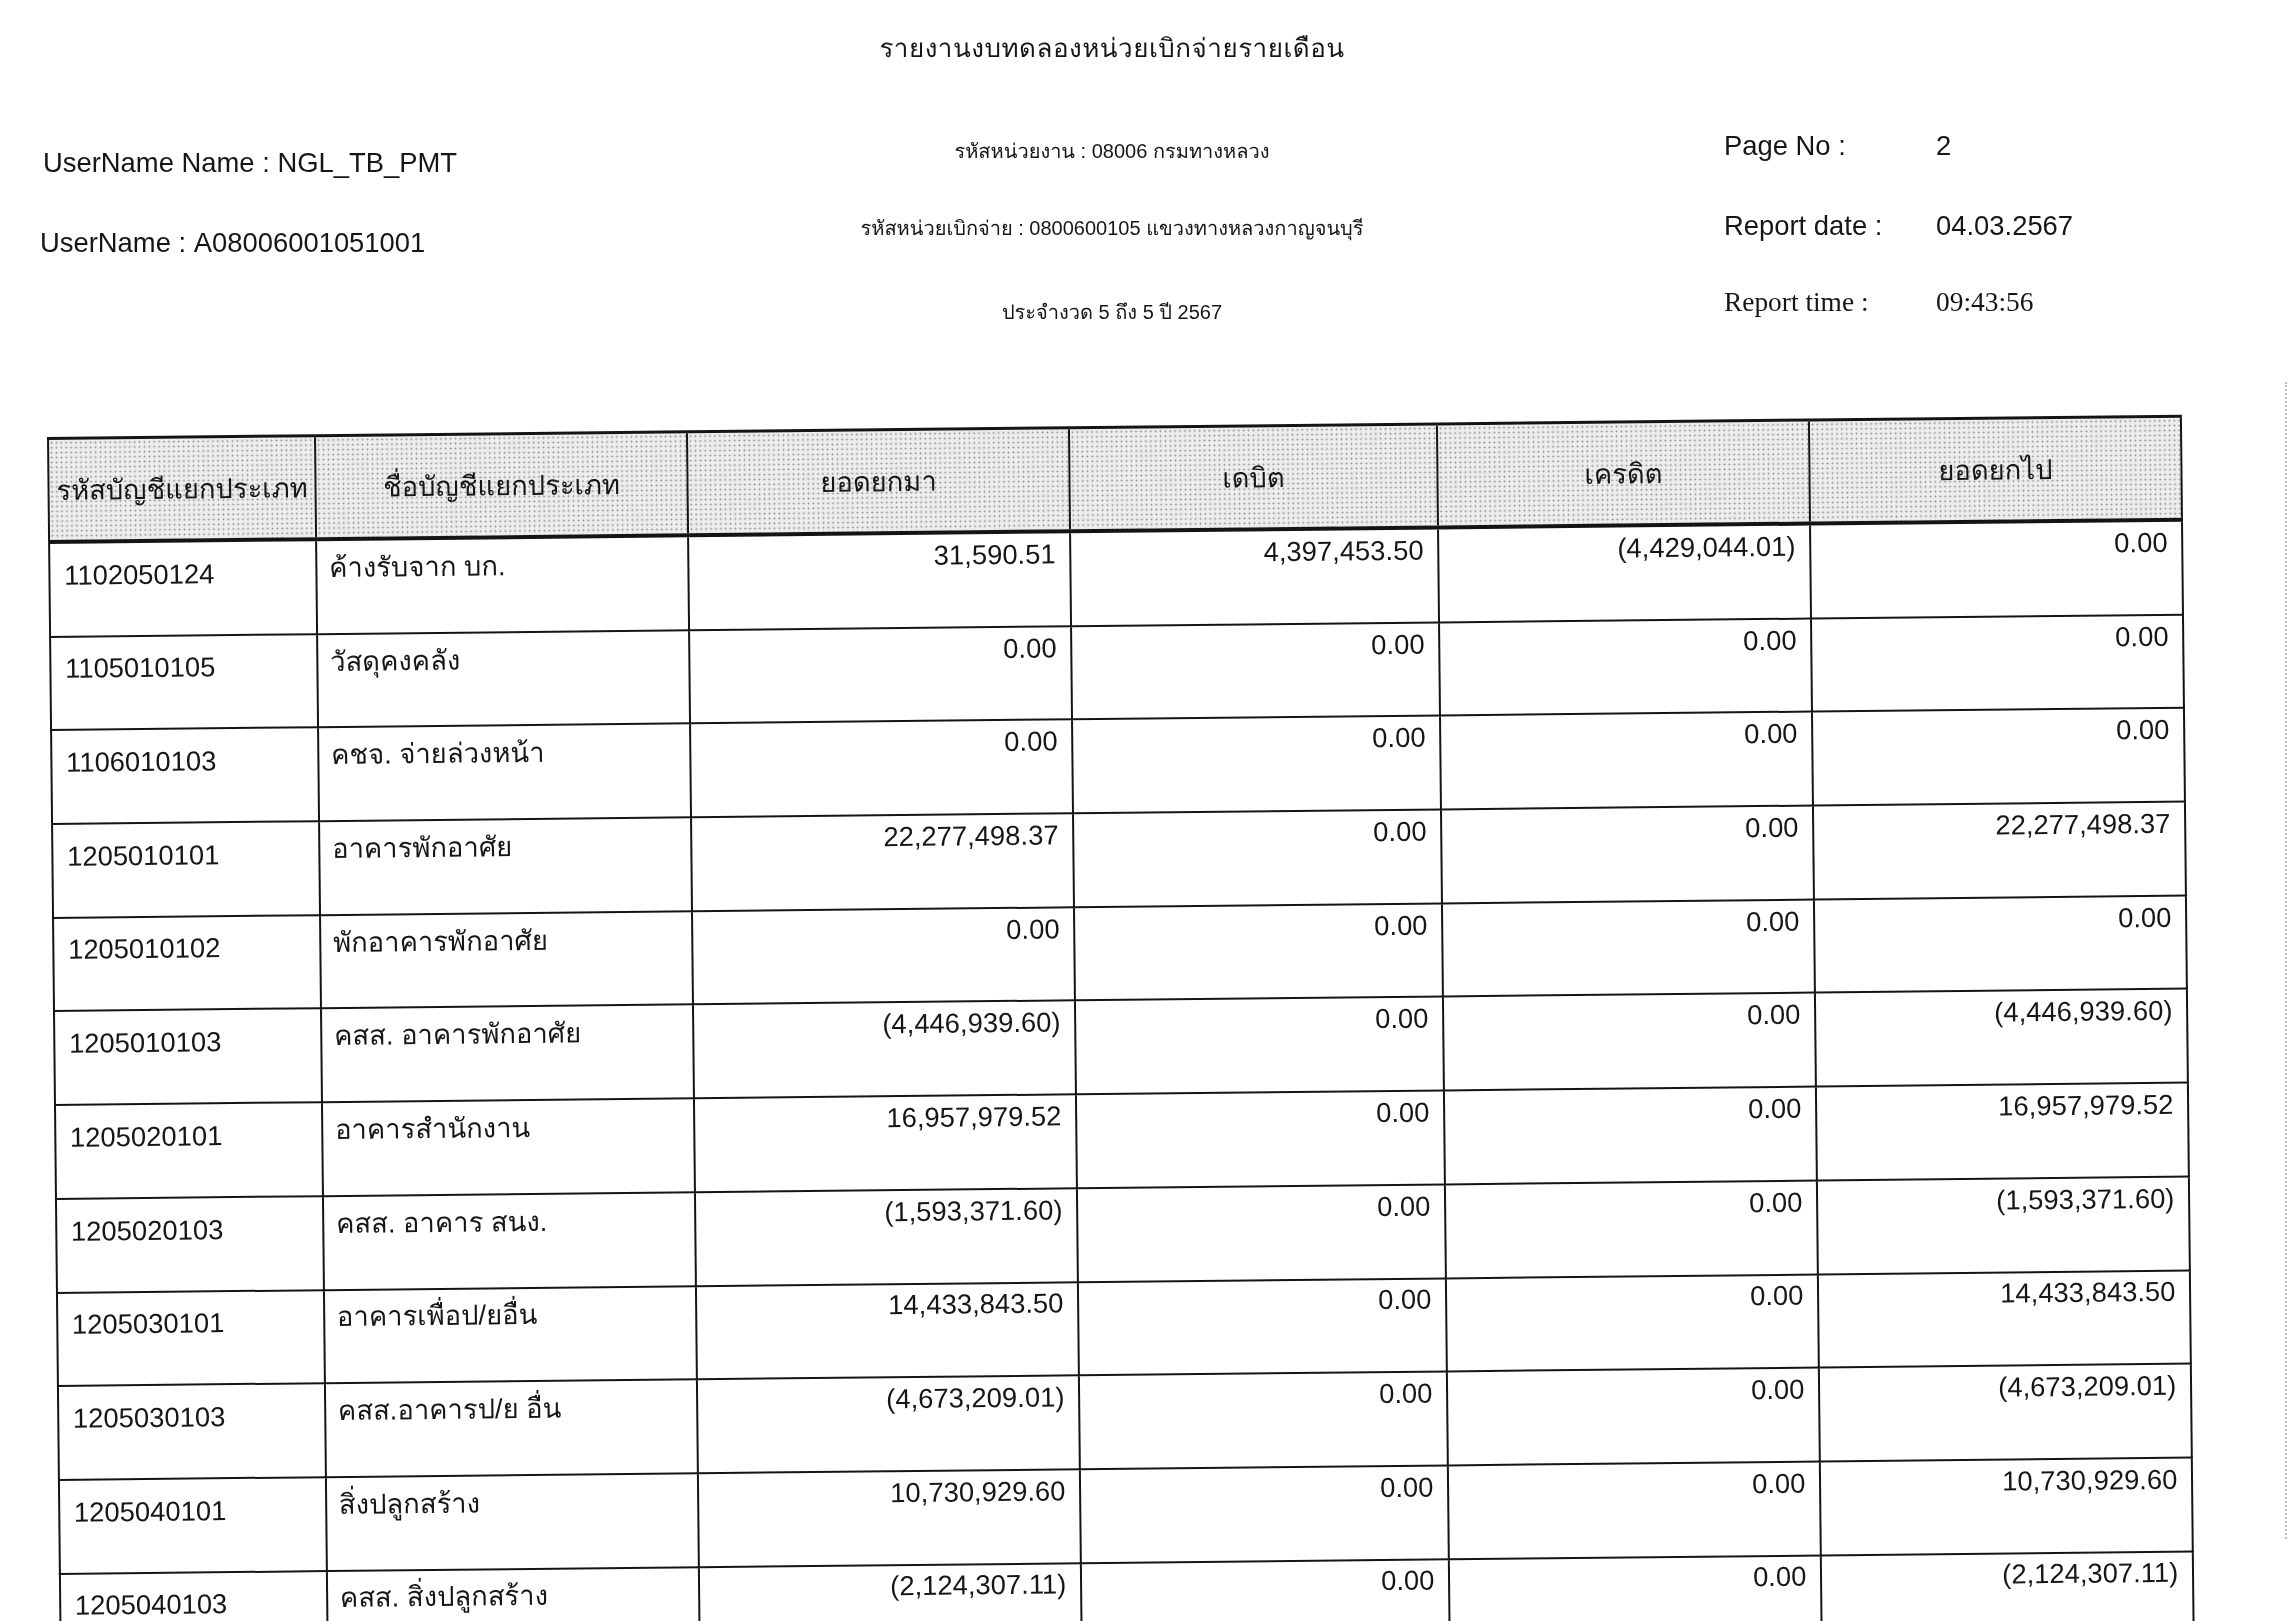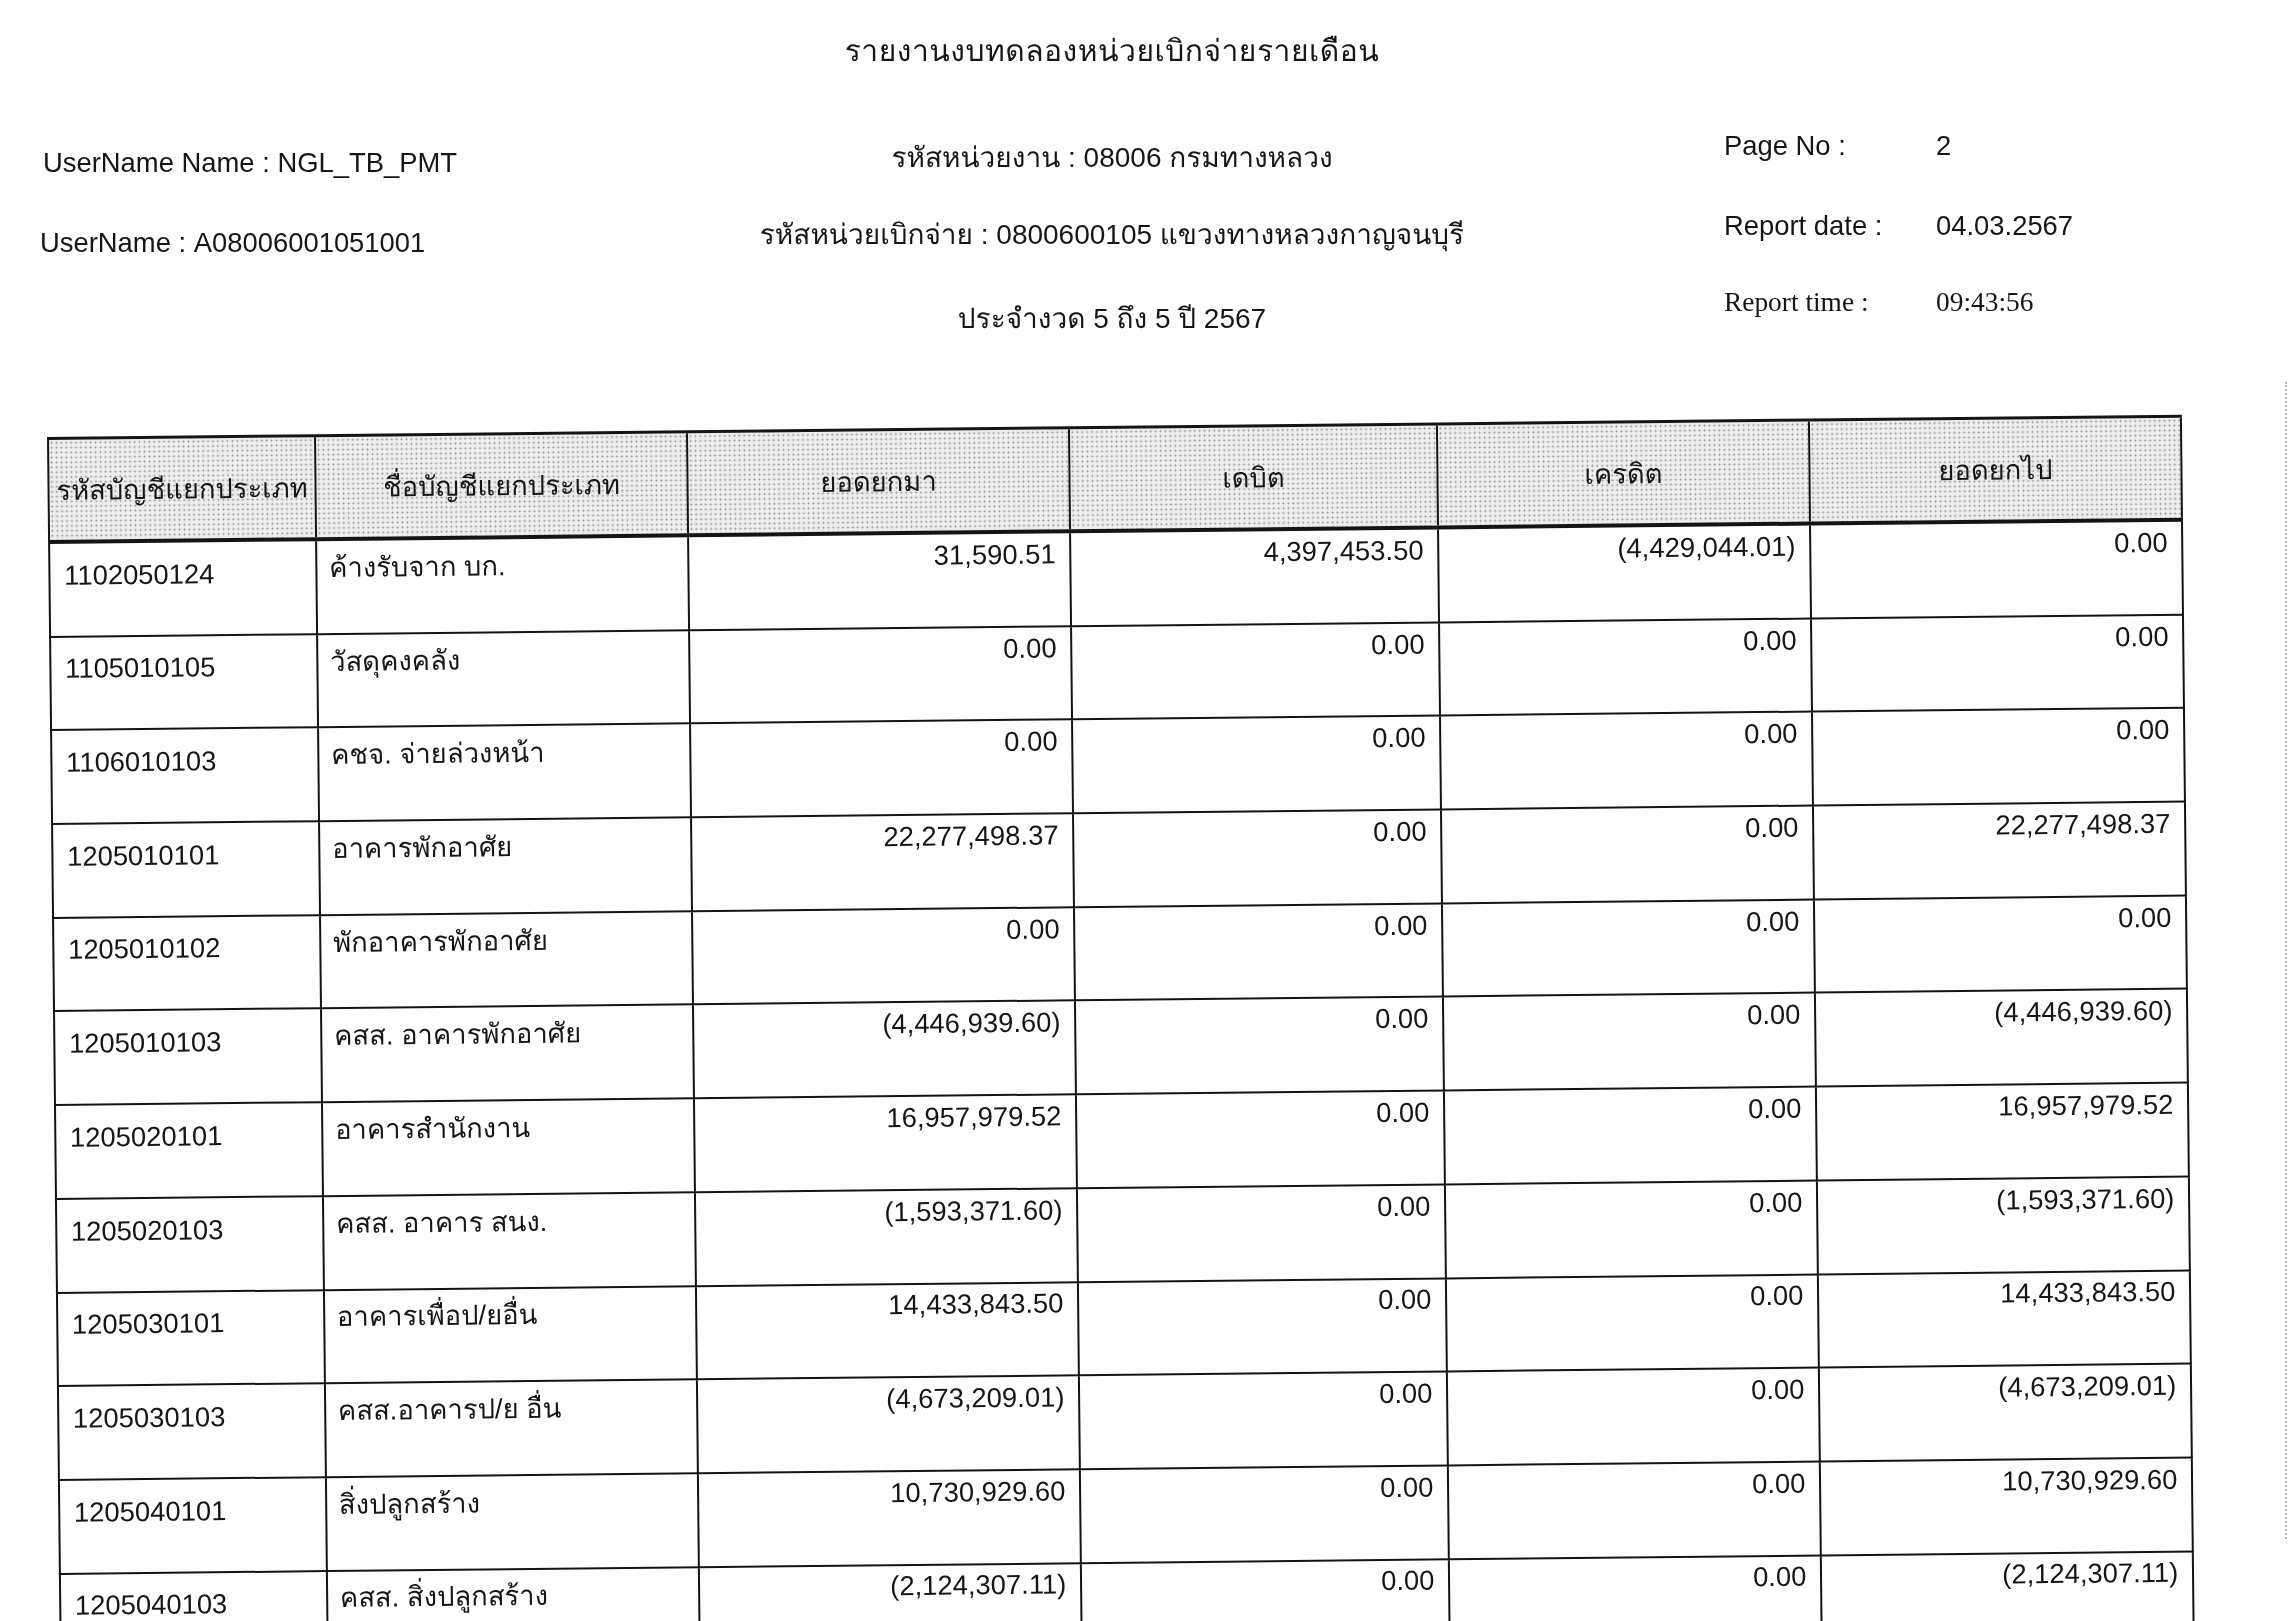--- a/index.html
+++ b/index.html
@@ -16,29 +16,29 @@
     background: #ffffff;
     overflow: hidden;
   }
   
   .title {
     position: absolute;
     top: 27.4px;
     left: 0;
     right: 69px;
     text-align: center;
-    font-size: 30px;
+    font-size: 26px;
     letter-spacing: 0.5px;
   }
   .center-line {
     position: absolute;
     left: 0;
     right: 69px;
     text-align: center;
-    font-size: 28px;
+    font-size: 20px;
   }
   .line-org    { top: 135px; }
   .line-disb   { top: 212px; }
   .line-period { top: 296px; }
 
   .kv {
     position: absolute;
     font-size: 27.4px;
     white-space: nowrap;
   }

